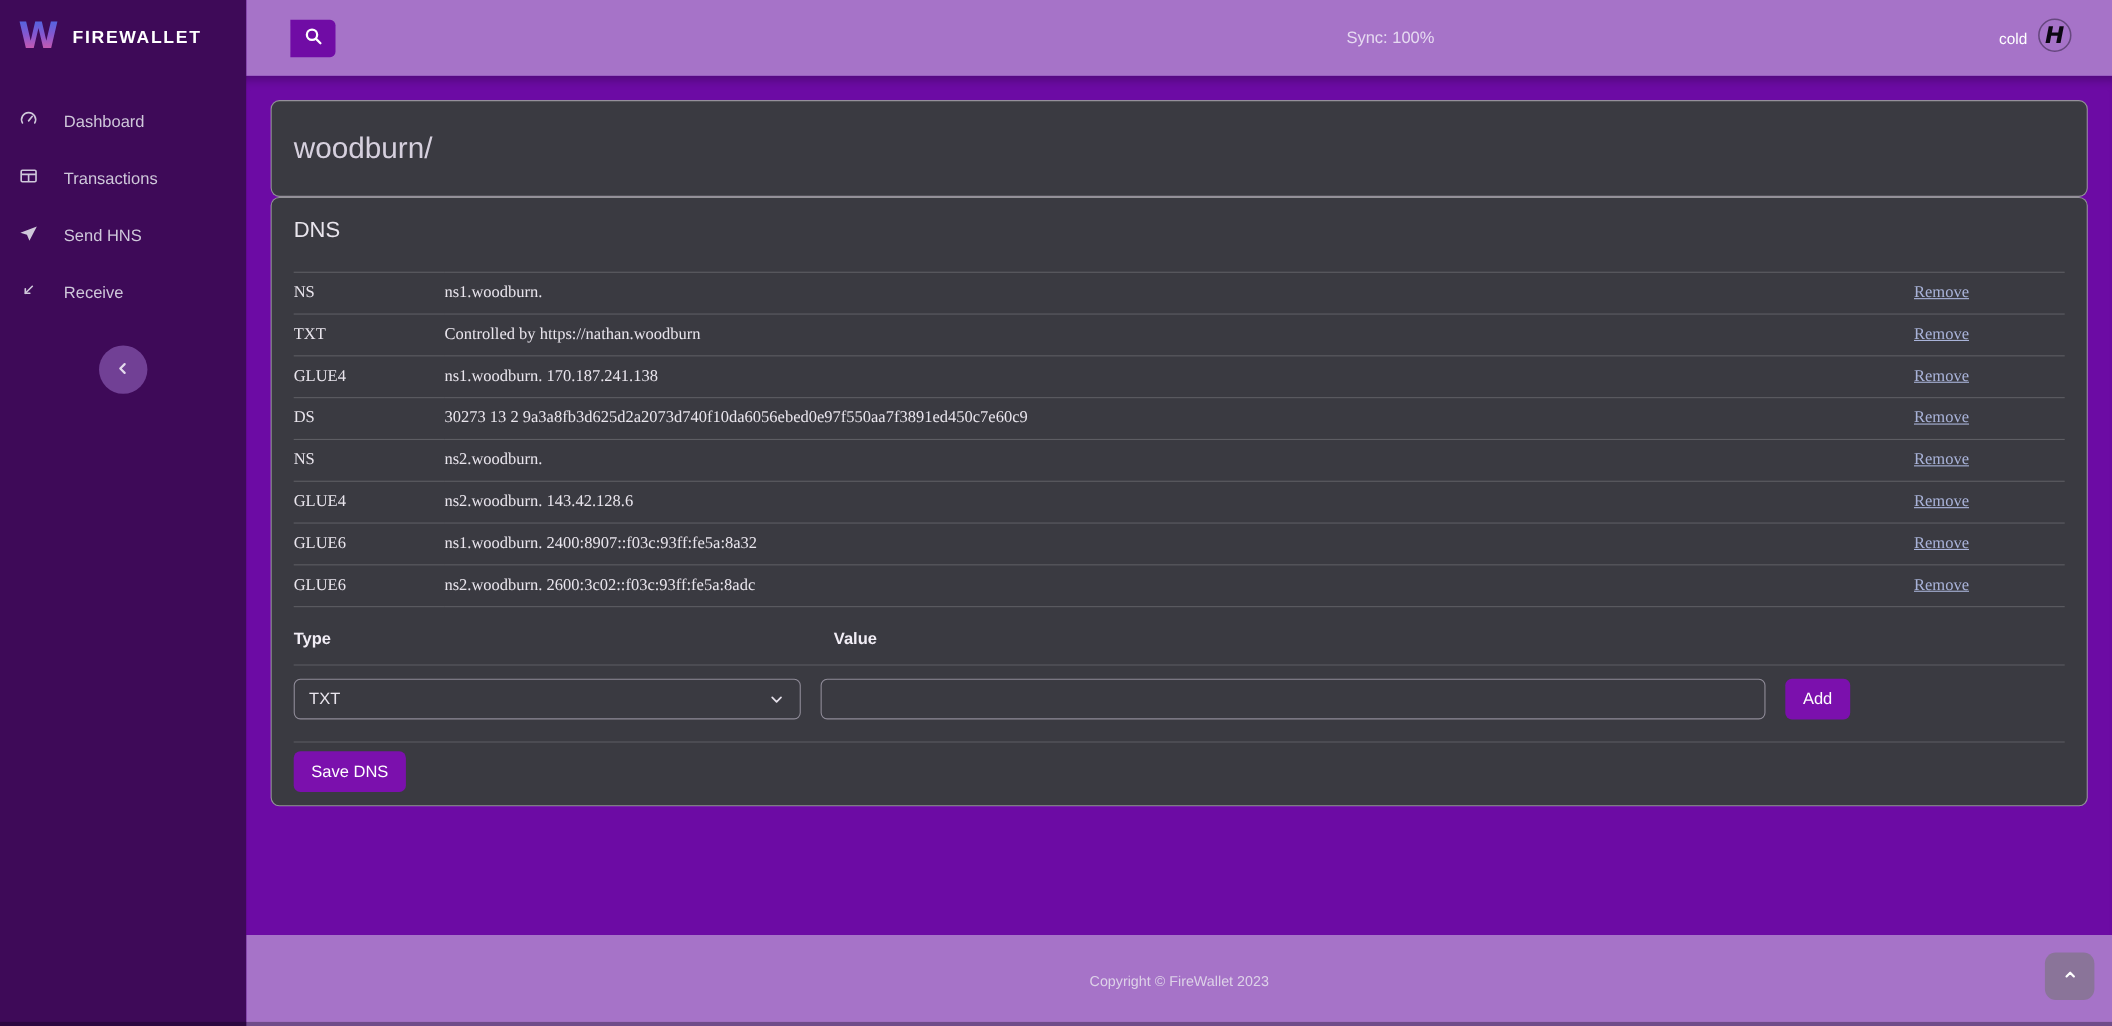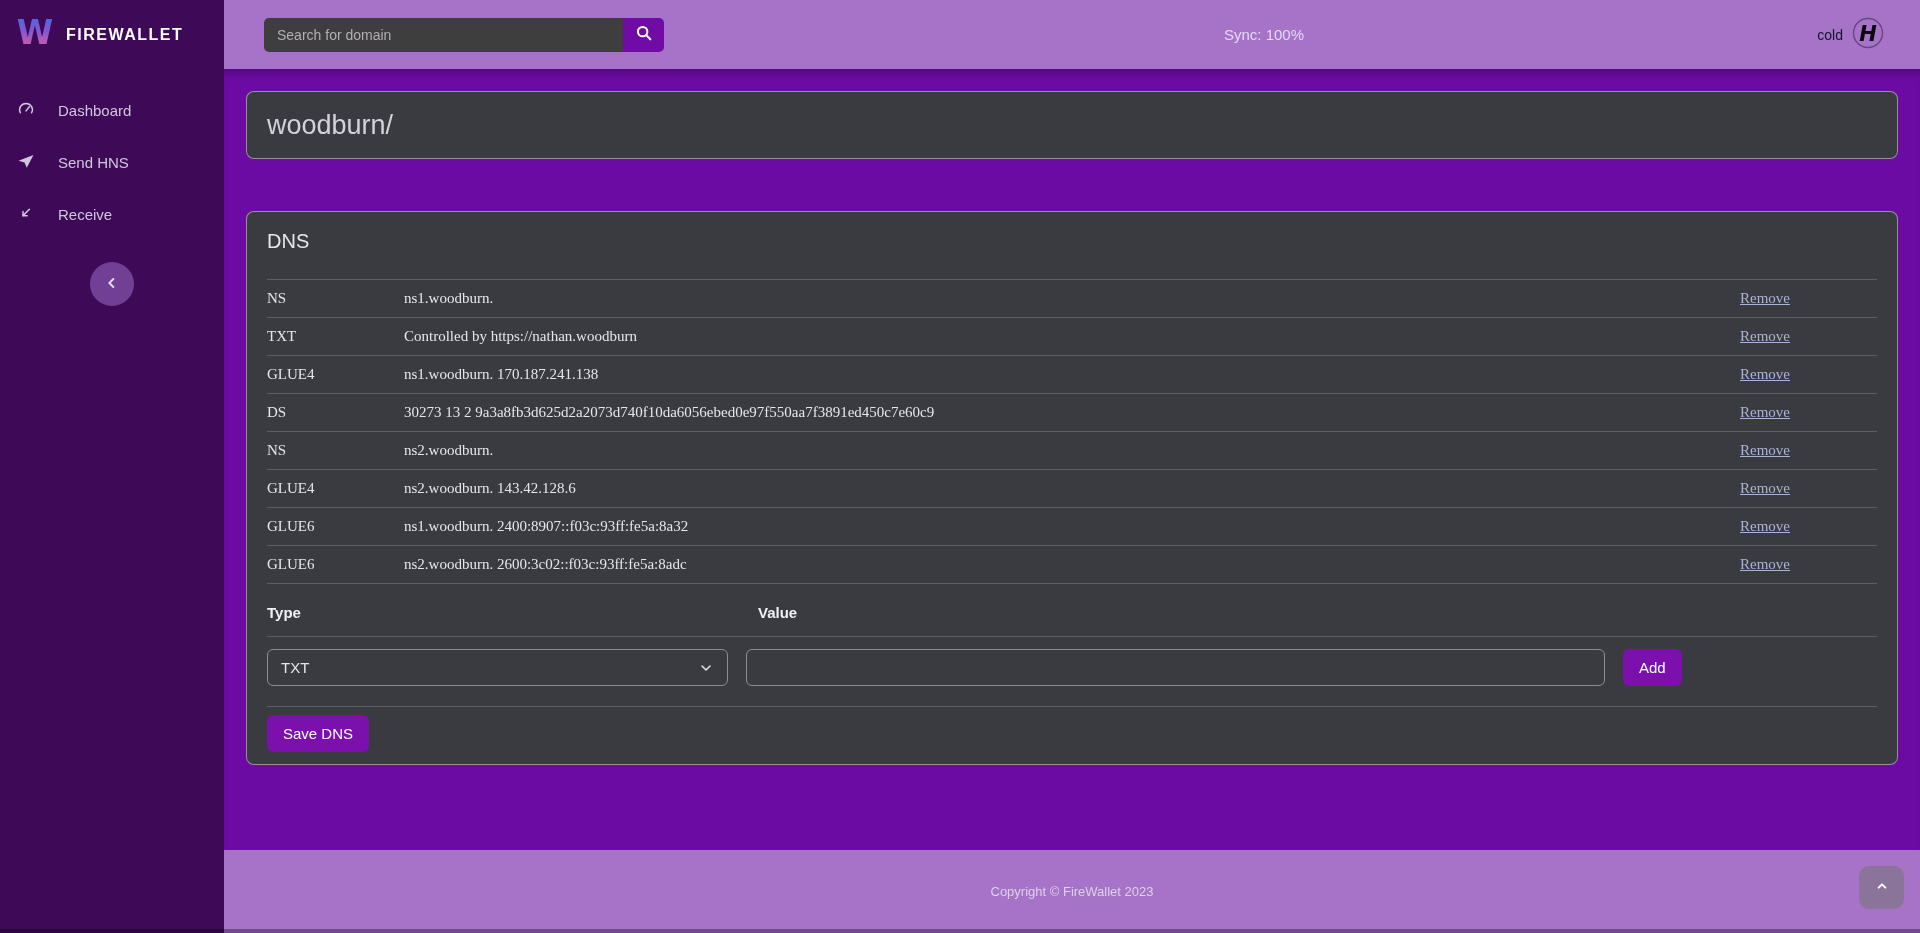--- a/index.html
+++ b/index.html
@@ -20,26 +20,26 @@
   
   .main-col { flex:1; display:flex; flex-direction:column; min-width:0; }
 
   .topbar { height:70px; background:#a673c8; display:flex; align-items:center; padding:0 36px 0 40px; }
   .search-group { display:flex; width:400px; height:34px; }
   .search-group input { flex:1; background:#3e3e3e; border:none; outline:none; border-radius:5px 0 0 5px; padding:0 13px; color:#e6e3e9; font-size:14px; font-family:"Liberation Sans",sans-serif; }
   .search-group input::placeholder { color:#b3afb7; }
   .search-btn { width:41px; background:#700ca5; border:none; border-radius:0 5px 5px 0; display:flex; align-items:center; justify-content:center; cursor:pointer; }
   .sync { color:#e6daf1; font-size:15px; }
   .wallet-group { display:flex; align-items:center; gap:9px; }
-  .wallet-name { color:#0f172a; font-size:14px;text-align:right; }
+  .wallet-name { color:#ffffff; font-size:14px;text-align:right; }
 
   .content { height:786px; background:#6c0ba4; padding:22px 22px 0; box-shadow:inset 0 10px 9px -6px rgba(0,0,0,0.25); }
 
   .card { background:#3a3a41; border:1px solid rgba(255,255,255,0.45); border-radius:8px; }
-  .domain-card { height:68px; display:flex; align-items:center; padding:0 20px; margin-bottom:52px; }
+  .domain-card { height:88px; display:flex; align-items:center; padding:0 20px; }
   .domain-title { color:#d6d0de; font-size:27px; font-weight:400; }
 
   .dns-card { padding:18px 20px 12px; }
   .dns-title { color:#e9e5ed; font-size:20px; font-weight:400; margin-bottom:26px; }
 
   table.dns-table { width:100%; border-collapse:collapse; table-layout:fixed; }
   .dns-table td { border-top:1px solid rgba(255,255,255,0.18); padding:10px 0; font-size:15px; color:#e9e5ed; vertical-align:middle; overflow:hidden; white-space:nowrap;font-family:Liberation Serif, serif; }
   .dns-table tr:last-child td { border-bottom:1px solid rgba(255,255,255,0.18); }
   .dns-table .col-type { width:137px; }
   .dns-table .col-action { width:137px; }
@@ -87,20 +87,30 @@
         <span>
           <svg width="18" height="18" viewBox="0 0 24 24" fill="none" stroke="#cfc8da" stroke-width="2" stroke-linecap="round">
             <path d="M4.5 17a8.5 8.5 0 1 1 15 0"></path>
               <line x1="12" y1="14.5" x2="16.5" y2="9"></line>
           </svg>
         </span>
         <span>Dashboard</span>
       </div>
       <div class="nav-item">
         <span>
+          <svg width="18" height="18" viewBox="0 0 24 24" fill="none" stroke="#cfc8da" stroke-width="2">
+            <rect x="3" y="5" width="18" height="14" rx="1.5"></rect>
+              <line x1="3" y1="10" x2="21" y2="10"></line>
+              <line x1="12" y1="10" x2="12" y2="19"></line>
+          </svg>
+        </span>
+        <span>Transactions</span>
+      </div>
+      <div class="nav-item">
+        <span>
           <svg width="18" height="18" viewBox="0 0 24 24">
             <path d="M22 4 L2 11.5 L10 14 L13 21 Z" fill="#cfc8da"></path>
           </svg>
         </span>
         <span>Send HNS</span>
       </div>
       <div class="nav-item">
         <span>
           <svg width="18" height="18" viewBox="0 0 24 24" fill="none" stroke="#cfc8da" stroke-width="2" stroke-linecap="round" stroke-linejoin="round">
             <path d="M16.5 7 L8 15.5"></path>
@@ -116,21 +126,20 @@
           <polyline points="14,6 8,12 14,18"></polyline>
         </svg>
       </span>
     </button>
   </aside>
 
   <div class="main-col">
 
     <header class="topbar">
       <div class="search-group">
-        <input type="text" placeholder="Search for domain" style="">
         <button class="search-btn">
           <span>
             <svg width="18" height="18" viewBox="0 0 20 20" fill="none" stroke="#ffffff" stroke-width="2.3" stroke-linecap="round">
               <circle cx="8.5" cy="8.5" r="5.2"></circle>
                 <line x1="12.6" y1="12.6" x2="17" y2="17"></line>
             </svg>
           </span>
         </button>
       </div>
       <div class="sync" style="margin-left:560px;">Sync: 100%</div>

